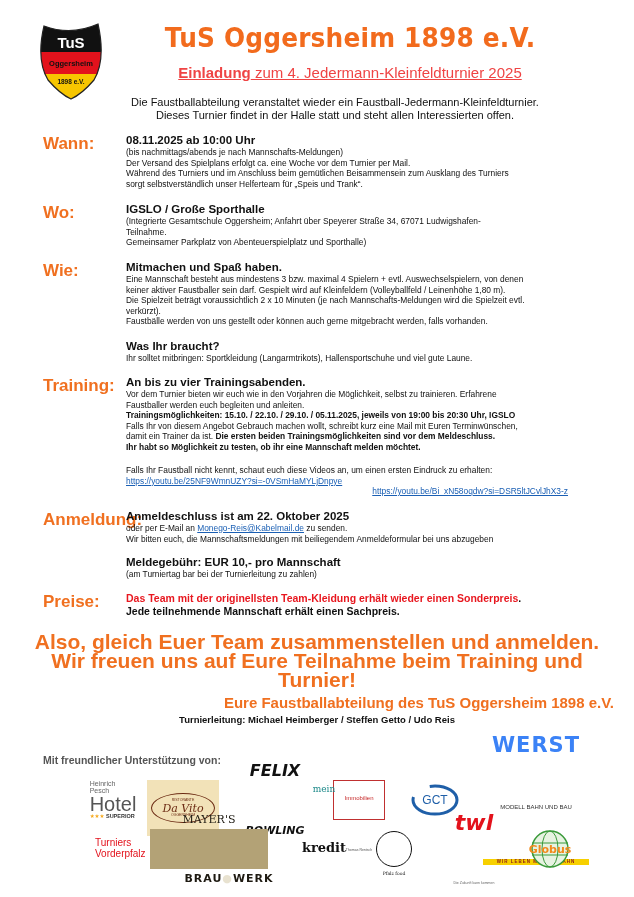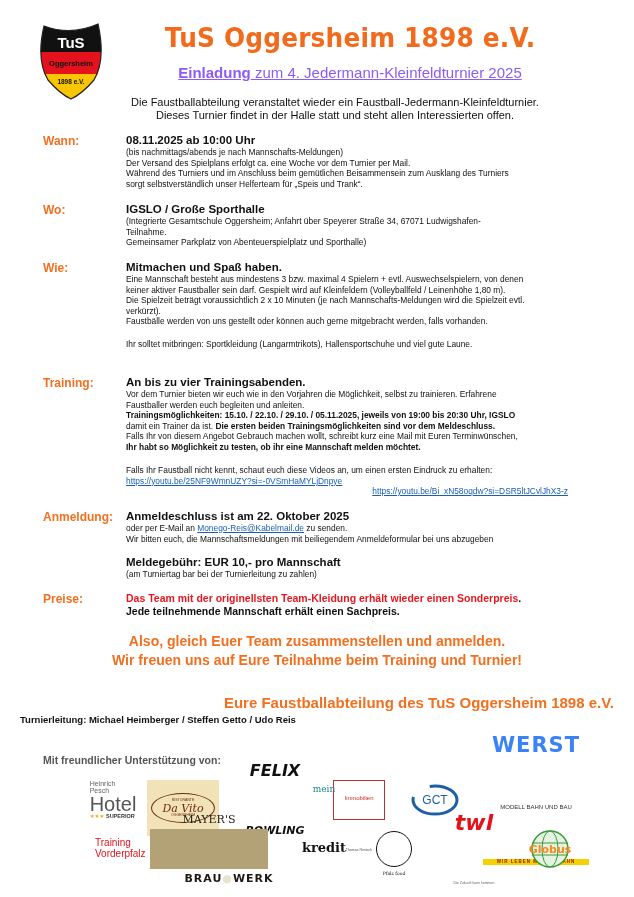--- a/index.html
+++ b/index.html
@@ -1,33 +1,33 @@
 <!DOCTYPE html>
 <html><head>
 <meta charset="utf-8">
 <style>
   html, body { margin: 0; padding: 0; background: #ffffff; }
   body { width: 634px; height: 897px; position: relative; overflow: hidden; font-family: "Liberation Sans", sans-serif; color: #1a1a1a; }
   .abs { position: absolute; }
   .logo { left: 36px; top: 20px; width: 70px; height: 80px; }
   .title { left: 140px; top: 22px; width: 420px; text-align: center; font-family: "DejaVu Sans", sans-serif; font-weight: bold; font-size: 27px; color: #f26b1d; letter-spacing: 0.2px; transform: scaleX(0.92); transform-origin: center; }
-  .subtitle { left: 140px; top: 64px; width: 420px; text-align: center; font-size: 15px; color: #8b5cf6; text-decoration: underline; }
+  .subtitle { left: 140px; top: 64px; width: 420px; text-align: center; font-size: 15px; color: #ef4444; text-decoration: underline; }
   .subtitle b { font-weight: bold; }
   .intro { left: 100px; top: 96px; width: 470px; text-align: center; font-size: 11px; line-height: 13px; color: #111; }
-  .label { left: 43px; font-size: 12px; font-weight: bold; color: #f07020; }
+  .label { left: 43px; font-size: 17px; font-weight: bold; color: #f07020; }
   .sec { left: 126px; width: 470px; font-size: 8.4px; line-height: 10.6px; color: #111; }
   .sec .head { font-size: 11.5px; font-weight: bold; line-height: 14px; }
   .sec .bold { font-weight: bold; }
   .link { color: #1a5fb4; text-decoration: underline; }
   .link2 { display: block; text-align: right; padding-right: 28px; }
   .red { color: #e8171f; }
   .preise-line { font-size: 10.5px; font-weight: bold; line-height: 13px; }
-  .cta { left: 20px; width: 594px; text-align: center; font-size: 14px; font-weight: bold; color: #f07020; line-height: 19px; }
+  .cta { left: 20px; width: 594px; text-align: center; font-size: 21px; font-weight: bold; color: #f07020; line-height: 19px; }
   .sign { left: 20px; width: 594px; text-align: right; font-size: 15px; font-weight: bold; color: #f07020; }
-  .sign-sub { left: 20px; width: 594px; font-size: 9.5px; font-weight: bold; color: #111; }
+  .sign-sub { left: 20px; width: 594px; text-align: center; font-size: 9.5px; font-weight: bold; color: #111; }
   .sponsor-head { left: 43px; top: 754px; font-size: 10.5px; font-weight: bold; color: #555; }
   .sp { position: absolute; display: flex; align-items: center; justify-content: center; box-sizing: border-box; gap: 48px; }
 </style>
 </head>
 <body>
 
 <div class="abs logo">
   <svg width="70" height="80" viewBox="0 0 70 80">
     <defs>
       <clipPath id="shield">
@@ -73,31 +73,32 @@
 <div class="abs label" style="top:261px;">Wie:</div>
 <div class="abs sec" style="top:260px;">
   <div class="head">Mitmachen und Spaß haben.</div>
   <div>Eine Mannschaft besteht aus mindestens 3 bzw. maximal 4 Spielern + evtl. Auswechselspielern, von denen</div>
   <div>keiner aktiver Faustballer sein darf. Gespielt wird auf Kleinfeldern (Volleyballfeld / Leinenhöhe 1,80 m).</div>
   <div>Die Spielzeit beträgt voraussichtlich 2 x 10 Minuten (je nach Mannschafts-Meldungen wird die Spielzeit evtl.</div>
   <div>verkürzt).</div>
   <div>Faustbälle werden von uns gestellt oder können auch gerne mitgebracht werden, falls vorhanden.</div>
 </div>
 <div class="abs sec" style="top:339px;">
+  <div class="head">Was Ihr braucht?</div>
   <div>Ihr solltet mitbringen: Sportkleidung (Langarmtrikots), Hallensportschuhe und viel gute Laune.</div>
 </div>
 
 <div class="abs label" style="top:376px;">Training:</div>
 <div class="abs sec" style="top:375px;">
   <div class="head">An bis zu vier Trainingsabenden.</div>
   <div>Vor dem Turnier bieten wir euch wie in den Vorjahren die Möglichkeit, selbst zu trainieren. Erfahrene</div>
   <div>Faustballer werden euch begleiten und anleiten.</div>
   <div class="bold">Trainingsmöglichkeiten: 15.10. / 22.10. / 29.10. / 05.11.2025, jeweils von 19:00 bis 20:30 Uhr, IGSLO</div>
+  <div>Falls Ihr von diesem Angebot Gebrauch machen wollt, schreibt kurz eine Mail mit Euren Terminwünschen,</div>
   <div><span>damit ein Trainer da ist. </span><span class="bold">Die ersten beiden Trainingsmöglichkeiten sind vor dem Meldeschluss.</span></div>
-  <div>Falls Ihr von diesem Angebot Gebrauch machen wollt, schreibt kurz eine Mail mit Euren Terminwünschen,</div>
   <div class="bold">Ihr habt so Möglichkeit zu testen, ob ihr eine Mannschaft melden möchtet.</div>
 </div>
 <div class="abs sec" style="top:465px;">
   <div>Falls Ihr Faustball nicht kennt, schaut euch diese Videos an, um einen ersten Eindruck zu erhalten:</div>
   <a class="link">https://youtu.be/25NF9WmnUZY?si=-0VSmHaMYLjDnpye</a>
   <a class="link link2">https://youtu.be/Bi_xN58oqdw?si=DSR5ltJCvlJhX3-z</a>
 </div>
 
 <div class="abs label" style="top:510px;">Anmeldung:</div>
 <div class="abs sec" style="top:509px;">
@@ -176,21 +177,21 @@
 <div class="sp" style="left:42px;top:830px;width:90px;height:36px;justify-content:flex-start;">
   <svg width="14" height="18" viewBox="0 0 14 18">
     <circle cx="7" cy="2" r="2" fill="#e3121c"></circle>
     <rect x="1" y="5" width="12" height="3.5" fill="#e3121c"></rect>
     <rect x="1" y="10" width="12" height="3.5" fill="#e3121c"></rect>
     <rect x="1" y="5" width="3" height="6" fill="#e3121c"></rect>
     <rect x="10" y="9" width="3" height="6" fill="#e3121c"></rect>
     <rect x="1" y="14" width="12" height="2" fill="#e3121c"></rect>
   </svg>
   <div style="margin-left:5px;font-size:10px;color:#e3121c;line-height:1.15;">
-    <div>Training</div>
+    <div>Turniers</div>
     <div>Vorderpfalz</div>
   </div>
 </div>
 
 <div class="sp" style="left:150px;top:829px;width:118px;height:40px;background:#b3a276;flex-direction:column;line-height:1;">
   <div style="font-family:'DejaVu Serif',serif;font-size:11px;color:#1e1a12;">MAYER'S</div>
   <div style="font-family:'DejaVu Sans',sans-serif;font-weight:bold;font-size:11px;color:#1e1a12;letter-spacing:1px;margin-left:40px;"><span>BRAU</span><span style="color:#e8e2d0;">●</span><span>WERK</span></div>
 </div>
 
 <div class="sp" style="left:292px;top:829px;width:64px;height:40px;flex-direction:column;line-height:0.85;">

